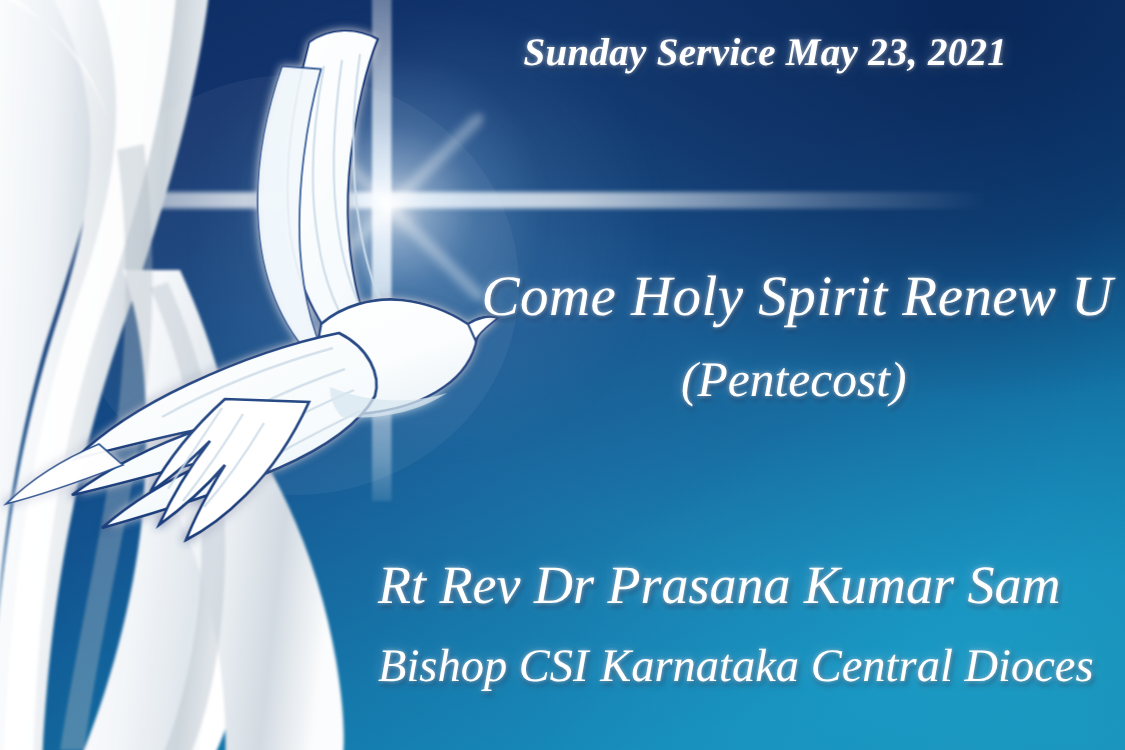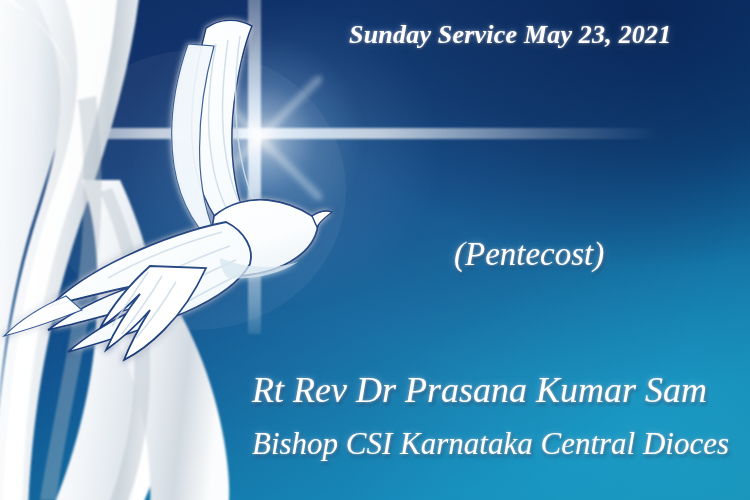--- a/index.html
+++ b/index.html
@@ -299,20 +299,21 @@
 
       <path d="M 220 258 C 244 268 272 270 298 262 C 280 274 254 280 228 278
                C 222 272 220 264 220 258 Z" fill="#d7e6ef" opacity="0.75"></path>
     </g>
 
     <ellipse cx="196" cy="190" rx="150" ry="140" fill="rgba(255,255,255,0.05)"></ellipse>
   </svg>
 
   <div class="txt" id="date-line">Sunday Service May 23, 2021</div>
 
+  <div class="txt" id="title-line">Come Holy Spirit Renew U</div>
 
   <div class="txt" id="subtitle-line">(Pentecost)</div>
 
   <div class="txt" id="role-line">Bishop CSI Karnataka Central Dioces</div>
 
   <div class="txt" id="speaker-line">Rt Rev Dr Prasana Kumar Sam</div>
 
 </div>
 
 </body></html>

